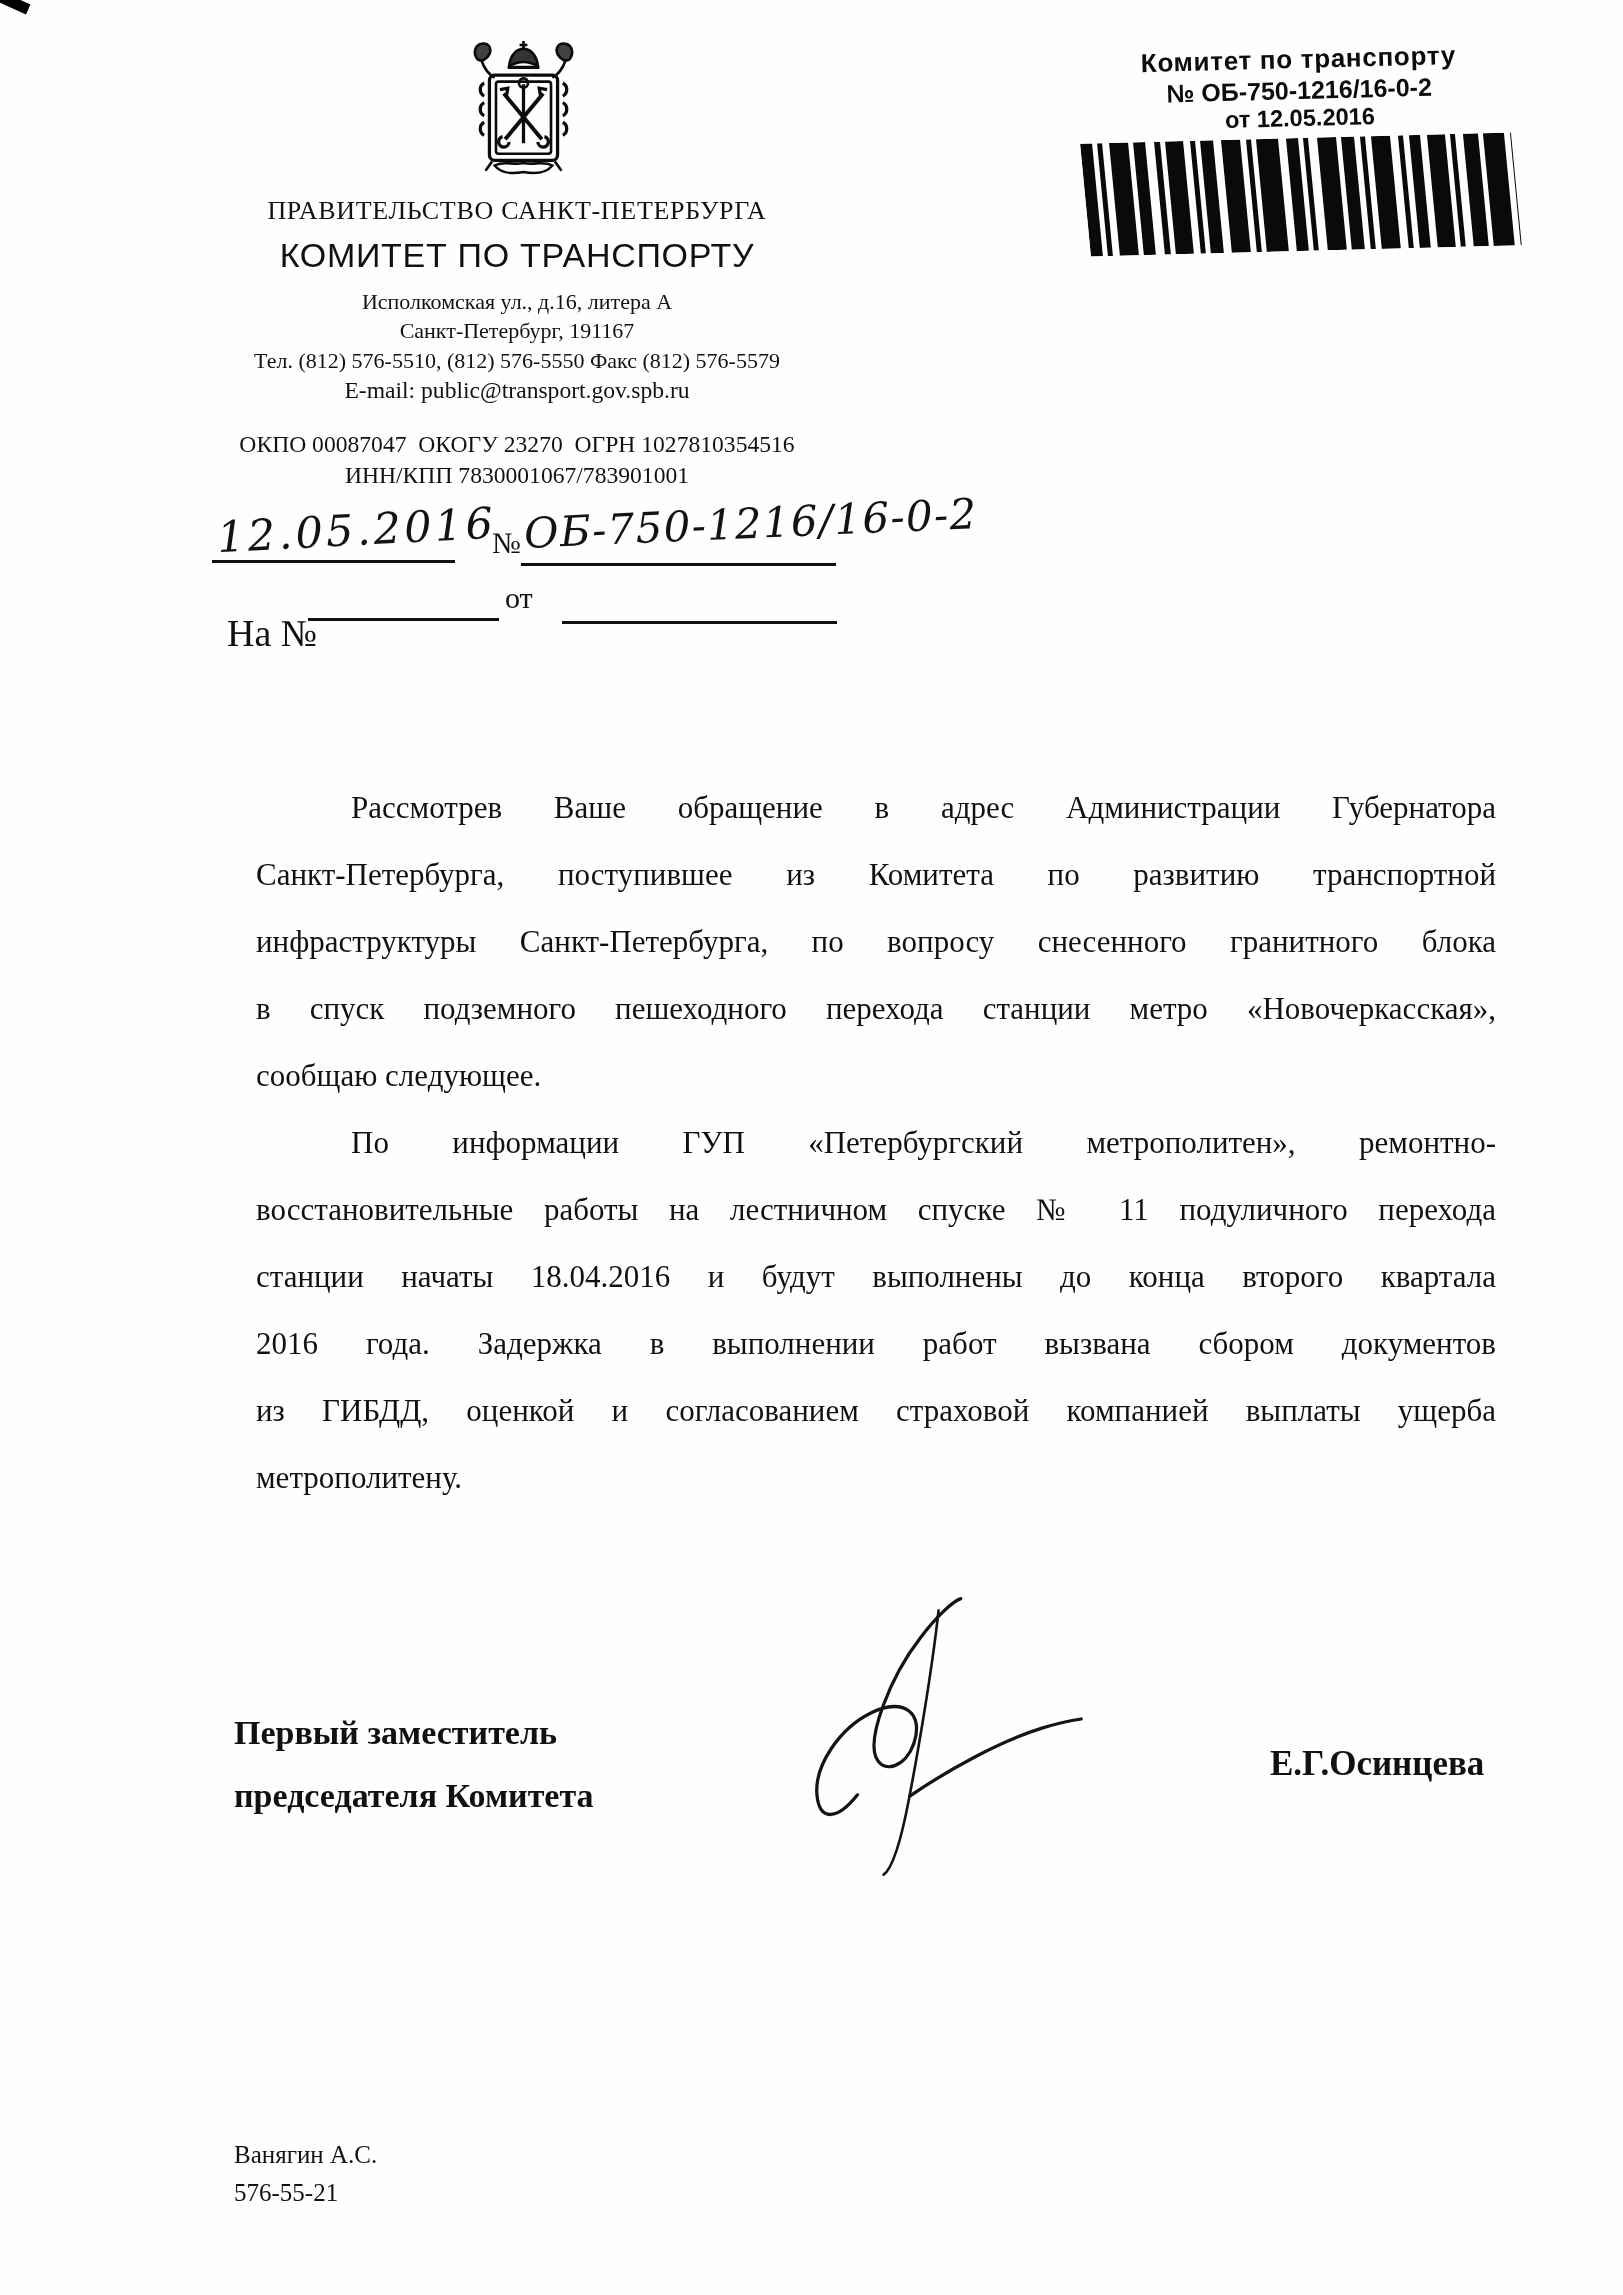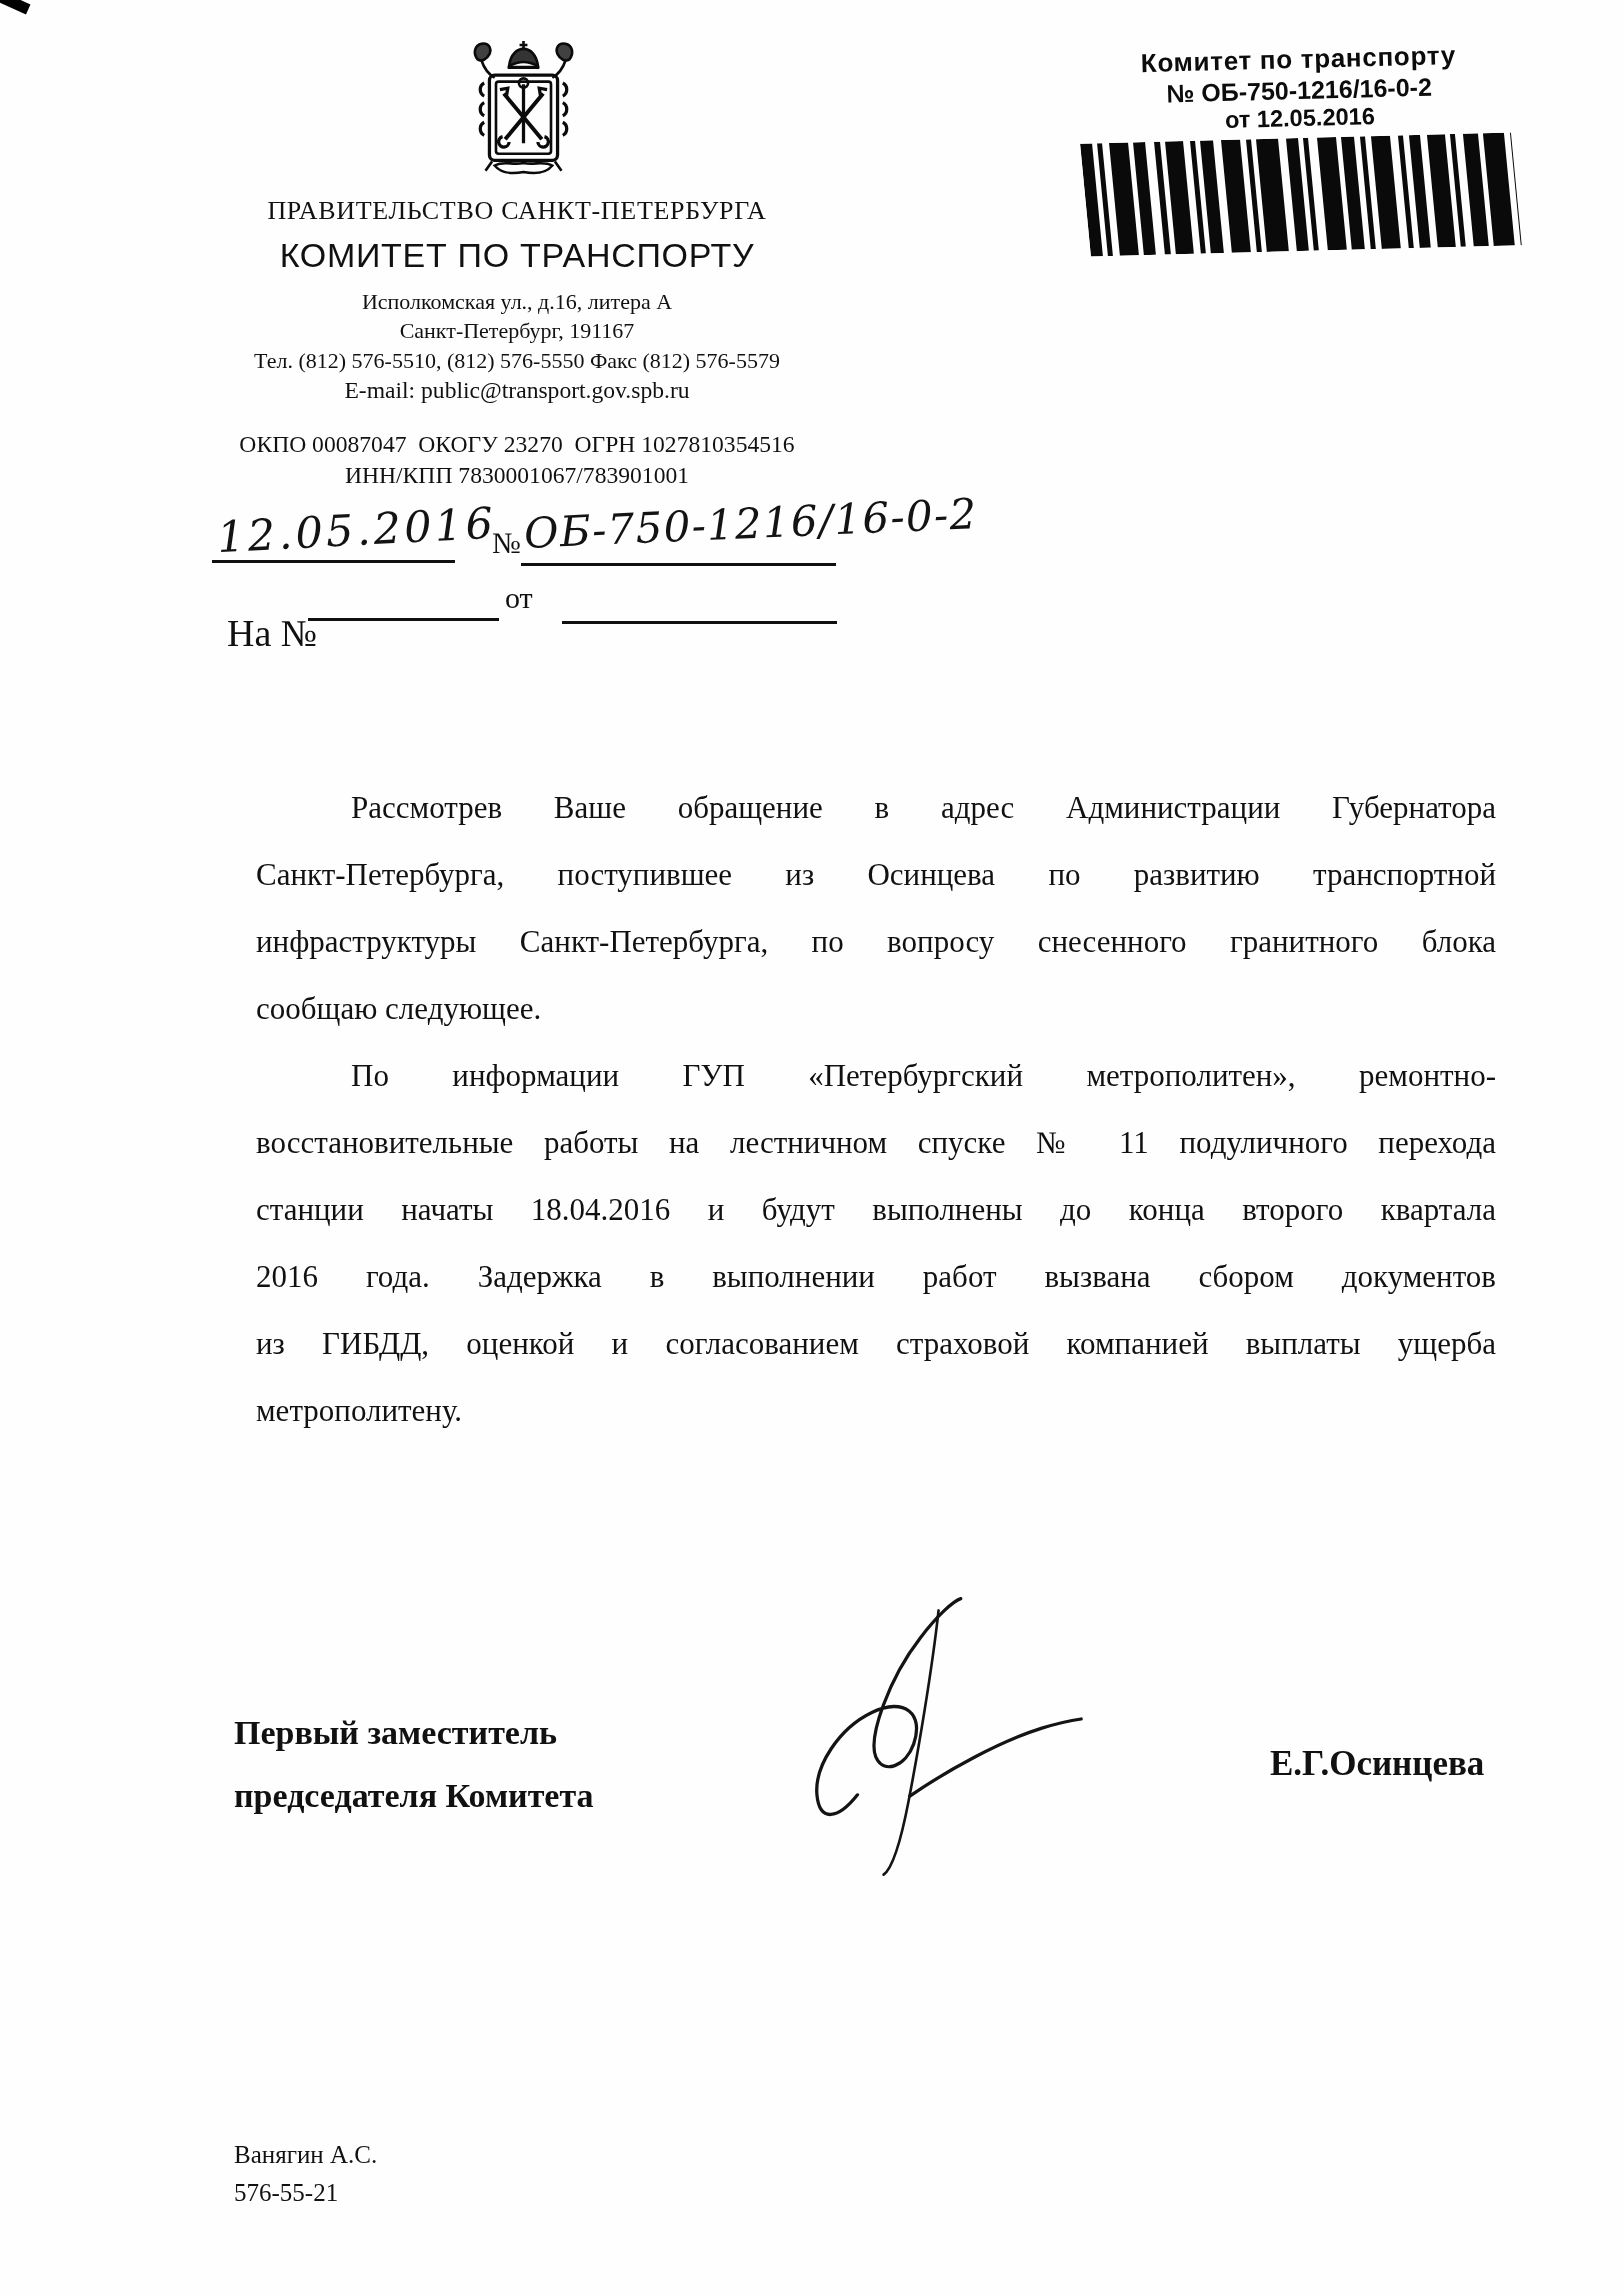--- a/index.html
+++ b/index.html
@@ -166,22 +166,23 @@
   <div class="hw hw-number">ОБ-750-1216/16-0-2</div>
   <div class="u-line u-num"></div>
 
   <div class="na-label">На №</div>
   <div class="u-line u-na"></div>
   <div class="ot-label">от</div>
   <div class="u-line u-ot"></div>
 
   <div class="body-text">
     <div class="line j indent">Рассмотрев Ваше обращение в адрес Администрации Губернатора</div>
-    <div class="line j">Санкт-Петербурга, поступившее из Осинцева по развитию транспортной</div>
+    <div class="line j">Санкт-Петербурга, поступившее из Комитета по развитию транспортной</div>
     <div class="line j">инфраструктуры Санкт-Петербурга, по вопросу снесенного гранитного блока</div>
+    <div class="line j">в спуск подземного пешеходного перехода станции метро «Новочеркасская»,</div>
     <div class="line">сообщаю следующее.</div>
     <div class="line j indent">По информации ГУП «Петербургский метрополитен», ремонтно-</div>
     <div class="line j">восстановительные работы на лестничном спуске № 11 подуличного перехода</div>
     <div class="line j">станции начаты 18.04.2016 и будут выполнены до конца второго квартала</div>
     <div class="line j">2016 года. Задержка в выполнении работ вызвана сбором документов</div>
     <div class="line j">из ГИБДД, оценкой и согласованием страховой компанией выплаты ущерба</div>
     <div class="line">метрополитену.</div>
   </div>
 
   <div class="sig-title">

